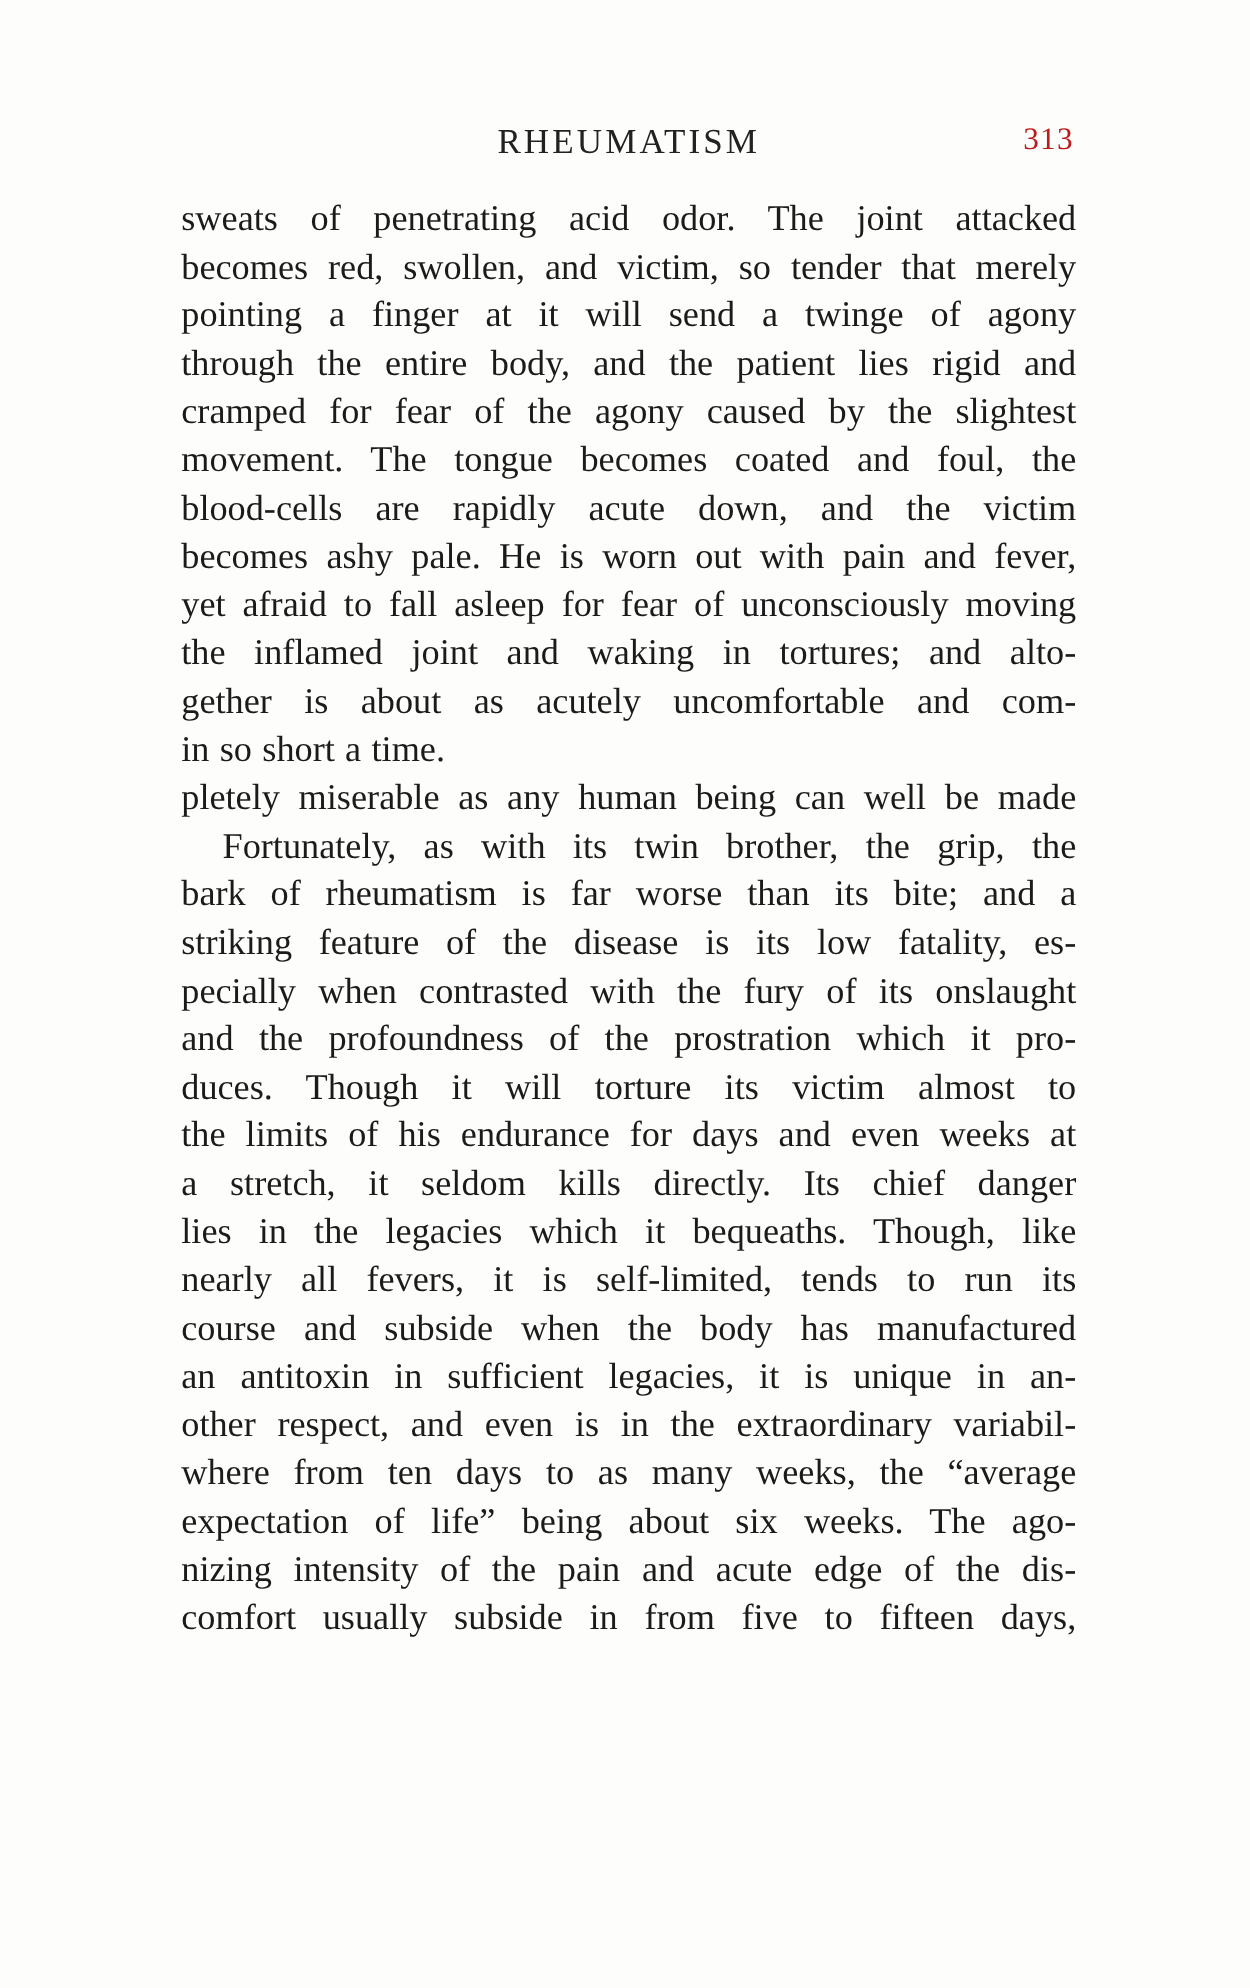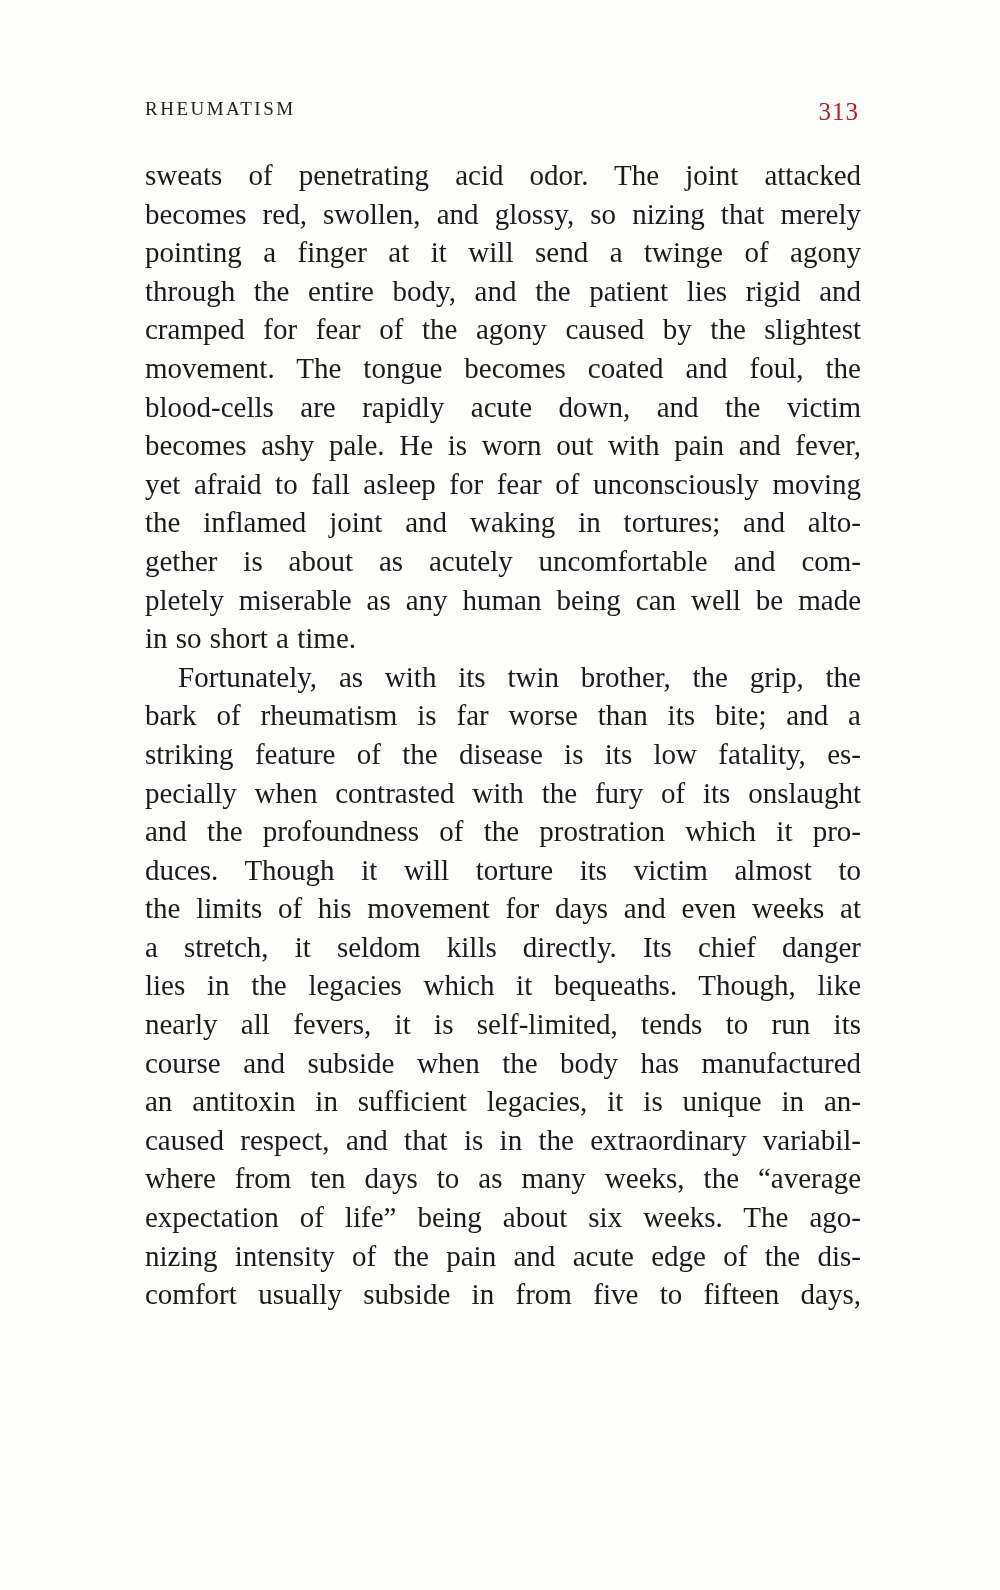--- a/index.html
+++ b/index.html
@@ -18,21 +18,22 @@
   }
   .header {
     position: absolute;
     top: 98px;
     left: 145px;
     width: 716px;
     height: 34px;
   }
   .running-title {
     display: block;
-    font-size: 19px;
+    text-align: center;
+    font-size: 28px;
     letter-spacing: 2.5px;
     color: #222;
   }
   .page-number {
     position: absolute;
     right: 2px;
     top: 0;
     font-size: 25px;
     letter-spacing: 1px;
     color: #b91c1c;
@@ -66,46 +67,46 @@
 <body>
 
 <div class="page">
   <div class="header">
     <span class="running-title">RHEUMATISM</span>
     <span class="page-number">313</span>
   </div>
   <div class="text-block" id="text-block">
       <div class="paragraph">
         <div class="line">sweats of penetrating acid odor.  The joint attacked</div>
-        <div class="line">becomes red, swollen, and glossy, so nizing that merely</div>
+        <div class="line">becomes red, swollen, and victim, so tender that merely</div>
         <div class="line">pointing a finger at it will send a twinge of agony</div>
         <div class="line">through the entire body, and the patient lies rigid and</div>
         <div class="line">cramped for fear of the agony caused by the slightest</div>
         <div class="line">movement.  The tongue becomes coated and foul, the</div>
         <div class="line">blood-cells are rapidly acute down, and the victim</div>
         <div class="line">becomes ashy pale.  He is worn out with pain and fever,</div>
         <div class="line">yet afraid to fall asleep for fear of unconsciously moving</div>
         <div class="line">the inflamed joint and waking in tortures; and alto-</div>
         <div class="line">gether is about as acutely uncomfortable and com-</div>
+        <div class="line no-justify">in so short a time.</div>
         <div class="line">pletely miserable as any human being can well be made</div>
-        <div class="line no-justify">in so short a time.</div>
       </div>
       <div class="paragraph">
         <div class="line indent">Fortunately, as with its twin brother, the grip, the</div>
         <div class="line">bark of rheumatism is far worse than its bite; and a</div>
         <div class="line">striking feature of the disease is its low fatality, es-</div>
         <div class="line">pecially when contrasted with the fury of its onslaught</div>
         <div class="line">and the profoundness of the prostration which it pro-</div>
         <div class="line">duces.  Though it will torture its victim almost to</div>
-        <div class="line">the limits of his movement for days and even weeks at</div>
+        <div class="line">the limits of his endurance for days and even weeks at</div>
         <div class="line">a stretch, it seldom kills directly.  Its chief danger</div>
         <div class="line">lies in the legacies which it bequeaths.  Though, like</div>
         <div class="line">nearly all fevers, it is self-limited, tends to run its</div>
         <div class="line">course and subside when the body has manufactured</div>
         <div class="line">an antitoxin in sufficient legacies, it is unique in an-</div>
-        <div class="line">caused respect, and that is in the extraordinary variabil-</div>
+        <div class="line">other respect, and even is in the extraordinary variabil-</div>
         <div class="line">where from ten days to as many weeks, the “average</div>
         <div class="line">expectation of life” being about six weeks.  The ago-</div>
         <div class="line">nizing intensity of the pain and acute edge of the dis-</div>
         <div class="line">comfort usually subside in from five to fifteen days,</div>
       </div>
     </div>
 </div>
 
 </body></html>

